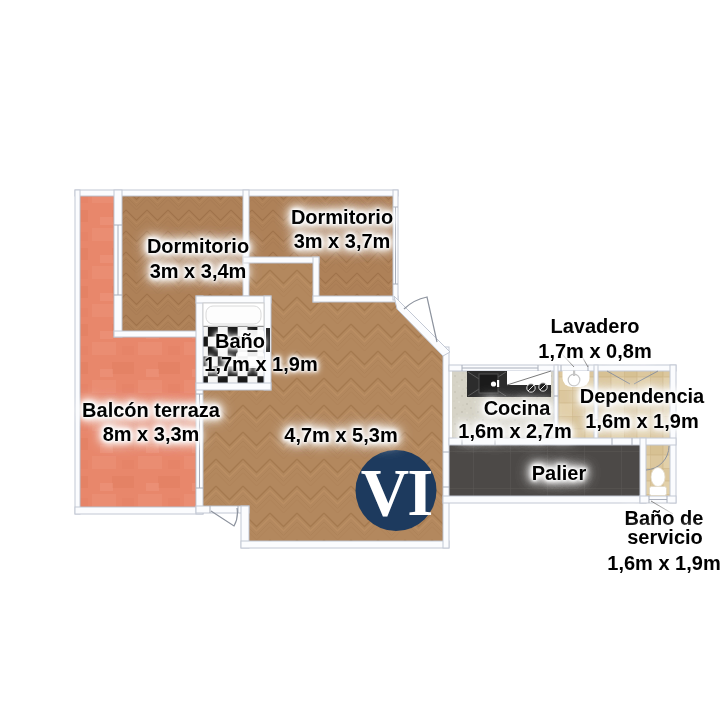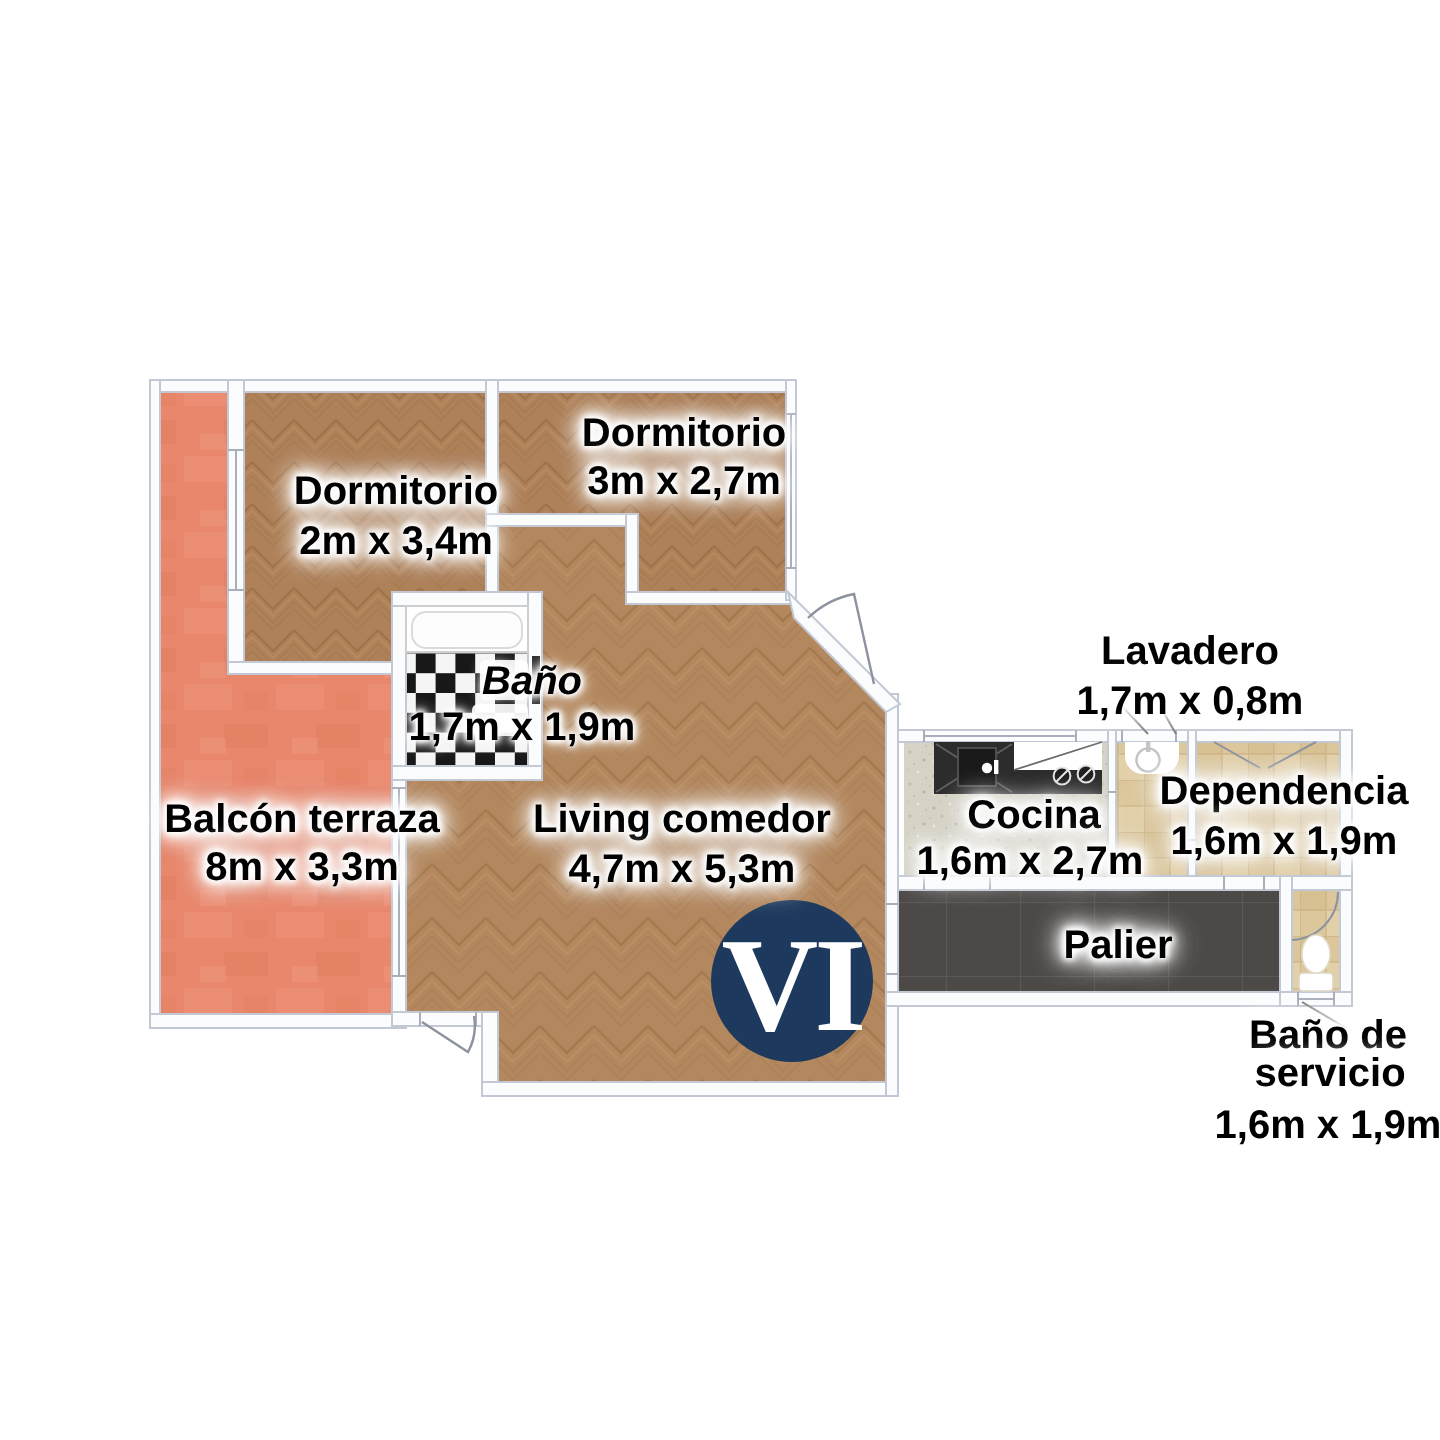--- a/index.html
+++ b/index.html
@@ -232,32 +232,31 @@
 
 <g>
 <circle cx="396" cy="490.5" r="40.5" fill="#1d3a5e"></circle>
 <text x="396" y="515" text-anchor="middle" font-family="'Liberation Serif',serif" font-weight="bold" font-size="67" letter-spacing="-2" fill="#fff">VI</text>
 </g>
 </svg>
 
 
 
 <div class="lbl" style="left:182px;top:234px;">Dormitorio</div>
-<div class="lbl" style="left:182px;top:259px;">2m x 3,4m</div>
+<div class="lbl" style="left:182px;top:259px;">3m x 3,4m</div>
 
 <div class="lbl" style="left:326px;top:205px;">Dormitorio</div>
-<div class="lbl" style="left:326px;top:229px;">3m x 2,7m</div>
-
-<div class="lbl lbl2" style="left:250px;top:329px;font-style:italic;">Baño</div>
+<div class="lbl" style="left:326px;top:229px;">3m x 3,7m</div>
+
+<div class="lbl lbl2" style="left:224px;top:329px;">Baño</div>
 <div class="lbl lbl2" style="left:233px;top:352px;padding-left:24px;">1,7m x 1,9m</div>
 
 <div class="lbl" style="left:135px;top:398px;">Balcón terraza</div>
 <div class="lbl" style="left:135px;top:422px;">8m x 3,3m</div>
 
-<div class="lbl" style="left:325px;top:398px;">Living comedor</div>
 <div class="lbl" style="left:325px;top:423px;">4,7m x 5,3m</div>
 
 <div class="lbl" style="left:579px;top:314px;">Lavadero</div>
 <div class="lbl" style="left:579px;top:339px;">1,7m x 0,8m</div>
 
 <div class="lbl" style="left:501px;top:396px;">Cocina</div>
 <div class="lbl" style="left:499px;top:419px;">1,6m x 2,7m</div>
 
 <div class="lbl" style="left:626px;top:384px;text-align:center;">Dependencia</div>
 <div class="lbl" style="left:626px;top:409px;">1,6m x 1,9m</div>

